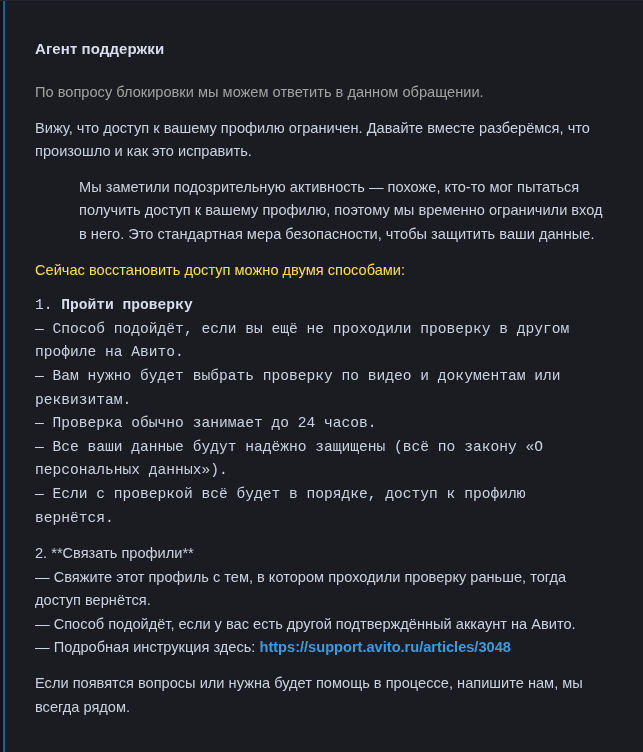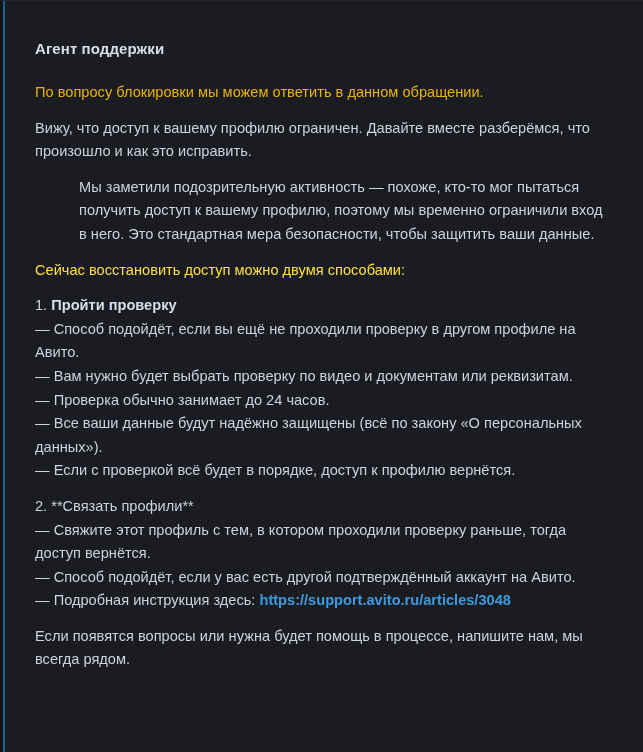--- a/index.html
+++ b/index.html
@@ -108,29 +108,29 @@
 
 <div id="message-panel" style="background: rgb(26, 28, 33);">
 
   <div id="left-gutter"></div>
   <div id="accent-rail" style="background: rgb(24, 99, 150);"></div>
 
   <div id="message-body">
 
     <h1 class="agent-title" style="color: rgb(217, 221, 237);">Агент поддержки</h1>
 
-    <p class="para" style="color: #eab308;">По вопросу блокировки мы можем ответить в данном обращении.</p>
+    <p class="para" style="color: #a3a3a3;">По вопросу блокировки мы можем ответить в данном обращении.</p>
 
     <p class="para" style="color: rgb(204, 210, 224);">Вижу, что доступ к вашему профилю ограничен. Давайте вместе разберёмся, что произошло и как это исправить.</p>
 
     <p class="para" style="color: rgb(204, 210, 224); margin-left: 44px;">Мы заметили подозрительную активность — похоже, кто-то мог пытаться получить доступ к вашему профилю, поэтому мы временно ограничили вход в него. Это стандартная мера безопасности, чтобы защитить ваши данные.</p>
 
     <p class="para" style="color: #fde047;">Сейчас восстановить доступ можно двумя способами:</p>
 
-    <div class="block" style="color: rgb(204, 210, 224);">
+    <div class="block" style="color: rgb(204, 210, 224); font-family: Liberation Mono, monospace;">
       <span class="line"><span>1. </span><span class="b" style="color: rgb(217, 221, 237);">Пройти проверку</span></span>
       <span class="line">— Способ подойдёт, если вы ещё не проходили проверку в другом профиле на Авито.</span>
       <span class="line">— Вам нужно будет выбрать проверку по видео и документам или реквизитам.</span>
       <span class="line">— Проверка обычно занимает до 24 часов.</span>
       <span class="line">— Все ваши данные будут надёжно защищены (всё по закону «О персональных данных»).</span>
       <span class="line">— Если с проверкой всё будет в порядке, доступ к профилю вернётся.</span>
     </div>
 
     <div class="block" style="color: rgb(204, 210, 224);">
       <span class="line">2. **Связать профили**</span>

